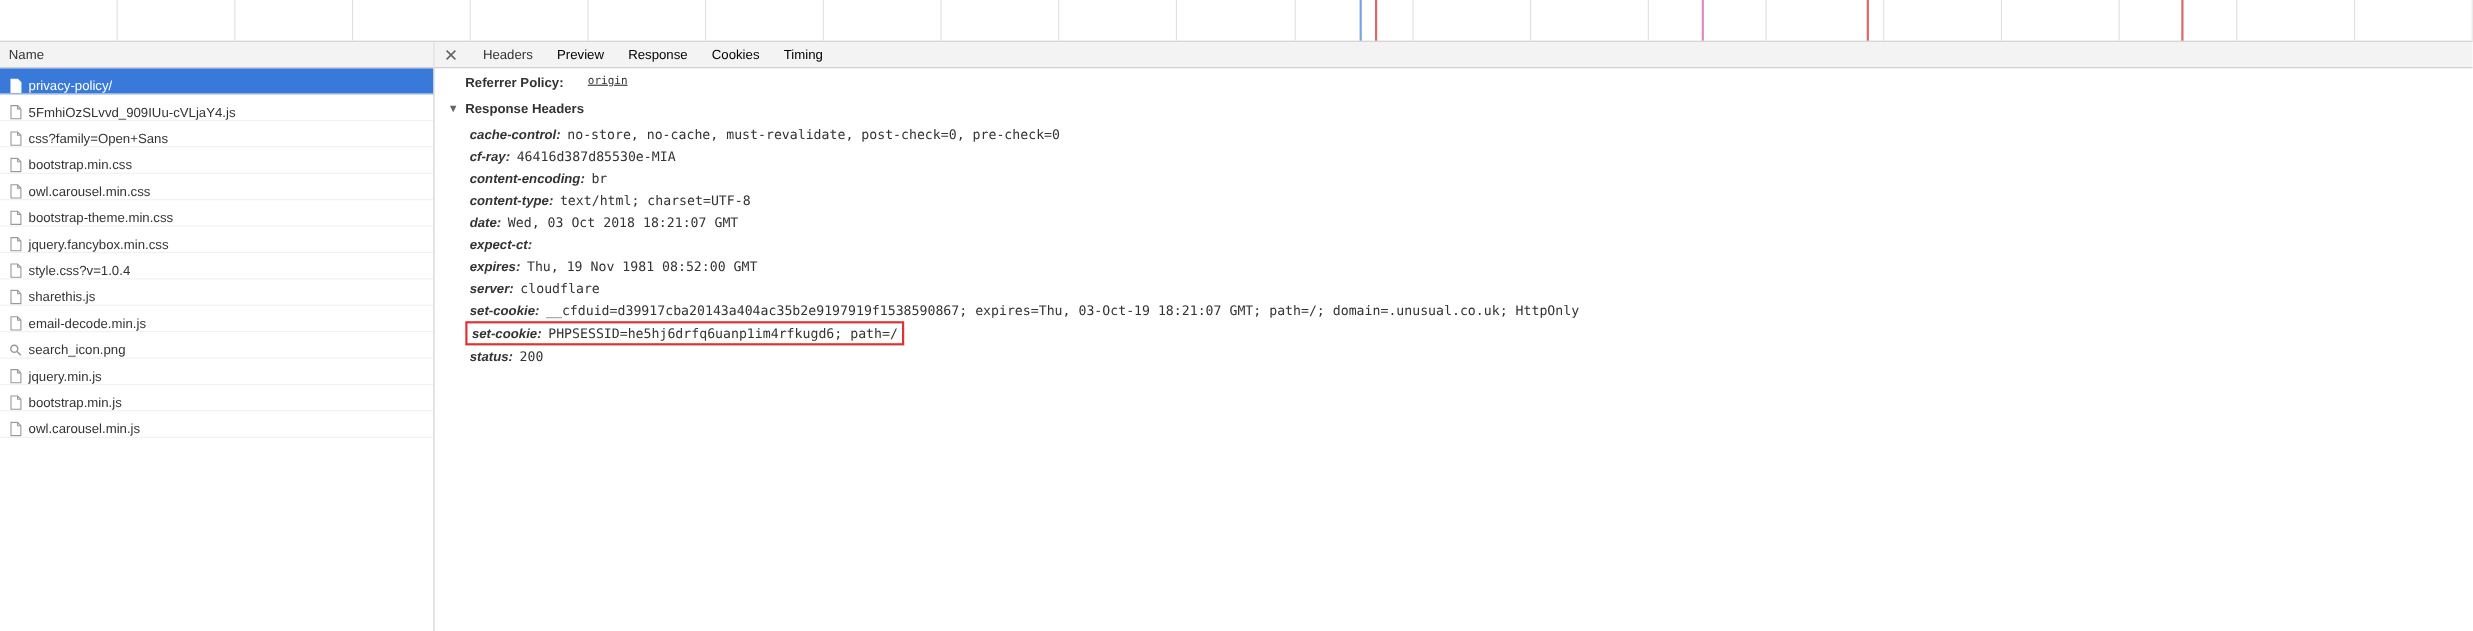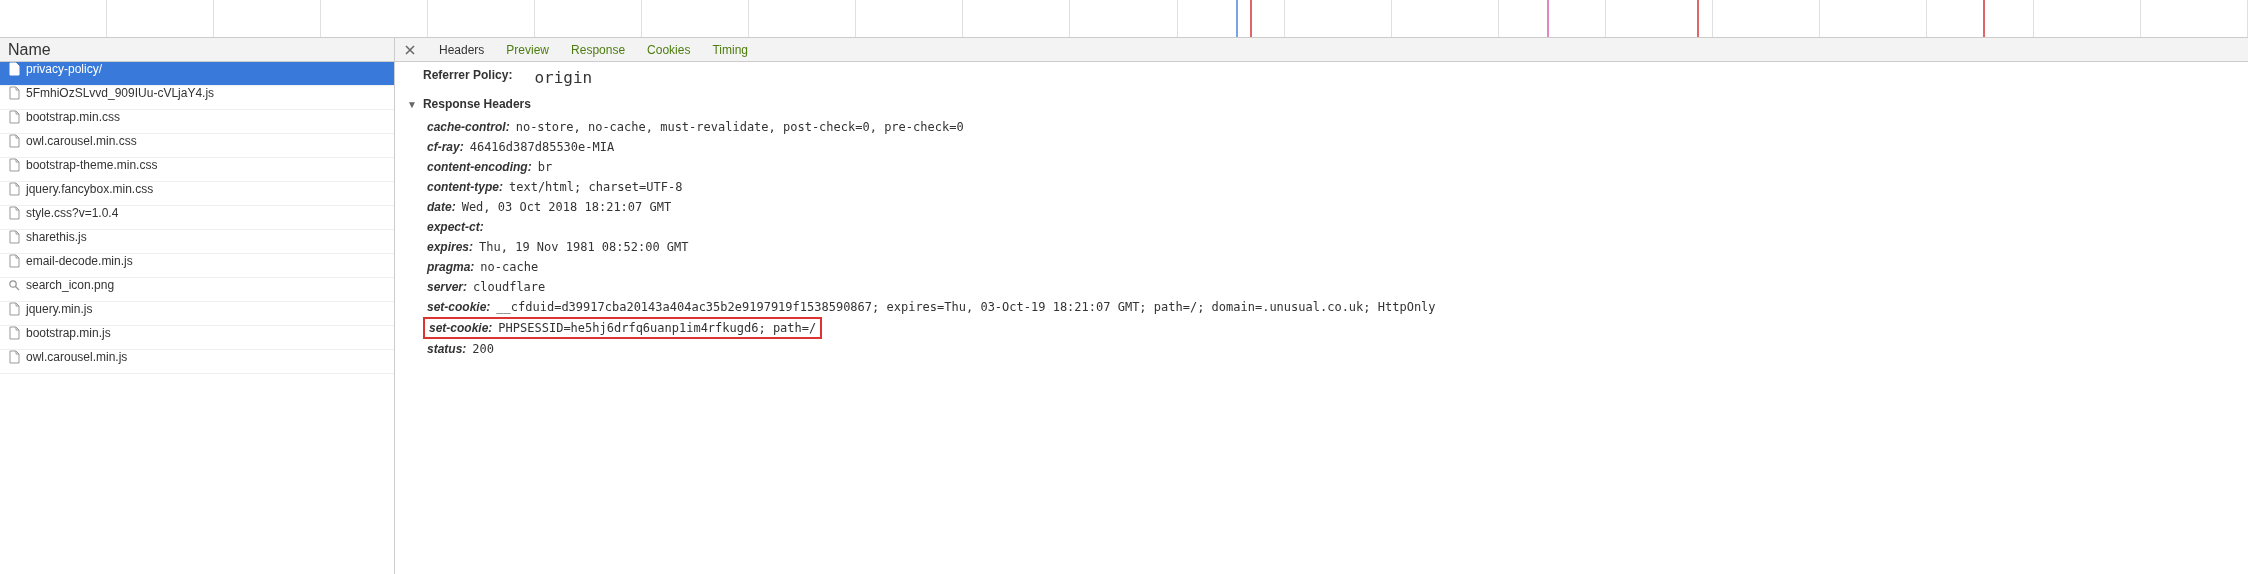--- a/index.html
+++ b/index.html
@@ -2,35 +2,35 @@
 <html><head>
 <meta charset="utf-8">
 <style>
 * { margin: 0; padding: 0; box-sizing: border-box; }
 body { font-family: -apple-system, "Helvetica Neue", Arial, sans-serif; font-size: 12px; color: #333; background: #fff; width: 2248px; height: 574px; overflow: hidden; }
 .timeline { height: 38px; border-bottom: 1px solid #ccc; display: flex; position: relative; background: #fff; }
 .timeline-cell { flex: 1; border-right: 1px solid #e0e0e0; height: 100%; }
 .timeline-mark { position: absolute; top: 0; bottom: 0; width: 2px; }
 .container { display: flex; height: calc(100% - 38px); }
 .left-pane { width: 395px; border-right: 1px solid #ccc; display: flex; flex-direction: column; }
-.col-header { height: 24px; line-height: 24px; padding: 0 8px; background: #f3f3f3; border-bottom: 1px solid #ccc; font-size: 16px; color: #333; }
+.col-header { height: 24px; line-height: 24px; padding: 0 8px; background: #f3f3f3; border-bottom: 1px solid #ccc; font-size: 12px; color: #333; }
 .request-list { flex: 1; overflow-y: auto; }
-.request-row { display: flex; align-items: flex-start; height: 24px; padding: 0 8px; border-bottom: 1px solid #f0f0f0; cursor: pointer; gap: 6px; }
+.request-row { display: flex; align-items: flex-end; height: 24px; padding: 0 8px; border-bottom: 1px solid #f0f0f0; cursor: pointer; gap: 6px; }
 .request-row.selected { background: #3879d9; color: #fff; }
 .file-icon { width: 12px; height: 14px; display: inline-block; position: relative; }
 .file-icon svg { width: 12px; height: 14px; display: block; }
 .right-pane { flex: 1; display: flex; flex-direction: column; overflow: hidden; }
 .tabs { display: flex; align-items: center; height: 24px; background: #f3f3f3; border-bottom: 1px solid #ccc; padding: 0 8px; gap: 22px; }
 .close-btn { width: 14px; height: 14px; display: flex; align-items: center; justify-content: center; cursor: pointer; color: #666; }
-.tab { font-size: 12px; color: #4d7c0f; cursor: pointer; }
+.tab { font-size: 12px; color: #000000; cursor: pointer; }
 .tab.active { color: #333; }
 .detail-body { flex: 1; overflow-y: auto; padding: 4px 8px 8px 8px; }
 .top-row { display: flex; gap: 22px; padding: 2px 0 2px 20px; }
 .top-label { font-weight: bold; }
-.mono { font-family: Menlo, Monaco, Consolas, monospace; font-size: 16px; }
+.mono { font-family: Menlo, Monaco, Consolas, monospace; font-size: 10px; text-decoration: underline; }
 .section-header { display: flex; align-items: center; gap: 6px; font-weight: bold; padding: 8px 0 6px 4px; cursor: pointer; }
 .disclosure { color: #666; font-size: 10px; }
 .header-row { display: flex; gap: 6px; padding: 3px 0 3px 24px; }
 .header-name { font-weight: bold; font-style: italic; }
 .header-value { font-family: Menlo, Monaco, Consolas, monospace; white-space: pre; }
 .highlight { border: 2px solid #d33; display: inline-flex; padding: 2px 4px; margin-left: 20px; }
 </style>
 </head>
 <body>
 
@@ -85,20 +85,29 @@
           </span>
           <span>5FmhiOzSLvvd_909IUu-cVLjaY4.js</span>
         </div>
         <div class="request-row">
           <span class="file-icon">
             <svg viewBox="0 0 12 14">
               <path d="M2 1 H8 L11 4 V13 H2 Z" fill="#fff" stroke="#999" stroke-width="1"></path>
               <path d="M8 1 V4 H11" fill="none" stroke="#999" stroke-width="1"></path>
             </svg>
           </span>
+          <span>css?family=Open+Sans</span>
+        </div>
+        <div class="request-row">
+          <span class="file-icon">
+            <svg viewBox="0 0 12 14">
+              <path d="M2 1 H8 L11 4 V13 H2 Z" fill="#fff" stroke="#999" stroke-width="1"></path>
+              <path d="M8 1 V4 H11" fill="none" stroke="#999" stroke-width="1"></path>
+            </svg>
+          </span>
           <span>bootstrap.min.css</span>
         </div>
         <div class="request-row">
           <span class="file-icon">
             <svg viewBox="0 0 12 14">
               <path d="M2 1 H8 L11 4 V13 H2 Z" fill="#fff" stroke="#999" stroke-width="1"></path>
               <path d="M8 1 V4 H11" fill="none" stroke="#999" stroke-width="1"></path>
             </svg>
           </span>
           <span>owl.carousel.min.css</span>
@@ -223,23 +232,20 @@
             <span class="header-value">text/html; charset=UTF-8</span>
           </div><div class="header-row">
             <span class="header-name">date:</span>
             <span class="header-value">Wed, 03 Oct 2018 18:21:07 GMT</span>
           </div><div class="header-row">
             <span class="header-name">expect-ct:</span>
           </div><div class="header-row">
             <span class="header-name">expires:</span>
             <span class="header-value">Thu, 19 Nov 1981 08:52:00 GMT</span>
           </div><div class="header-row">
-            <span class="header-name">pragma:</span>
-            <span class="header-value">no-cache</span>
-          </div><div class="header-row">
             <span class="header-name">server:</span>
             <span class="header-value">cloudflare</span>
           </div><div class="header-row">
             <span class="header-name">set-cookie:</span>
             <span class="header-value">__cfduid=d39917cba20143a404ac35b2e9197919f1538590867; expires=Thu, 03-Oct-19 18:21:07 GMT; path=/; domain=.unusual.co.uk; HttpOnly</span>
           </div><div class="header-row highlight" style="padding-left: 4px;">
             <span class="header-name">set-cookie:</span>
             <span class="header-value">PHPSESSID=he5hj6drfq6uanp1im4rfkugd6; path=/</span>
           </div><div class="header-row">
             <span class="header-name">status:</span>

